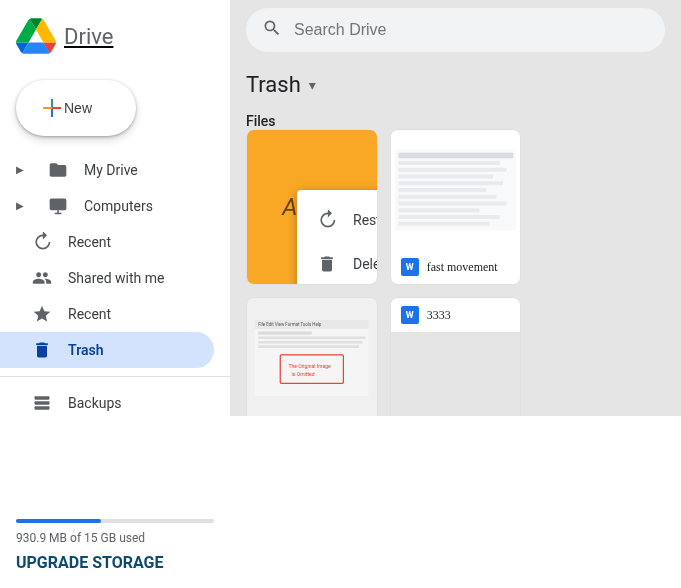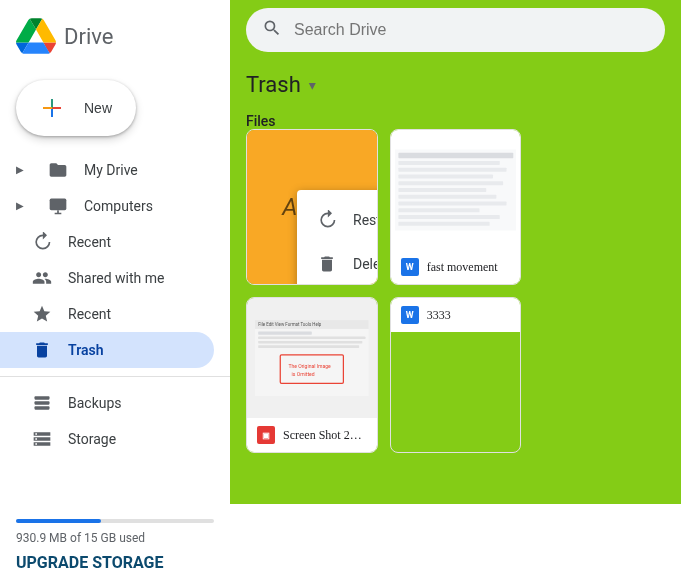--- a/index.html
+++ b/index.html
@@ -14,37 +14,38 @@
       display: flex;
       flex-direction: column;
       padding-top: 8px;
     }
 
     .sidebar-header {
       display: flex;
       align-items: center;
       padding: 8px 16px 16px 16px;
       gap: 8px;
+      text-decoration: underline;
     }
 
     .drive-logo {
       width: 40px;
       height: 40px;
     }
 
     .drive-title {
       font-size: 22px;
       color: #5f6368;
       font-weight: 400;
     }
 
     .new-button {
       display: flex;
       align-items: center;
-      gap: 20px;
+      gap: 0;
       margin: 8px 16px 16px 16px;
       padding: 16px 24px;
       border-radius: 50px;
       background: #fff;
       box-shadow: 0 1px 3px rgba(0,0,0,0.3), 0 4px 8px rgba(0,0,0,0.15);
       cursor: pointer;
       border: none;
       font-size: 14px;
       font-weight: 500;
       color: #3c4043;
@@ -127,22 +128,22 @@
       font-weight: 700;
       cursor: pointer;
       text-decoration: none;
     }
 
     
     .main {
       flex: 1;
       display: flex;
       flex-direction: column;
-      background: #84cc16;
-      height: 504px;
+      background: #e5e5e5;
+      height: 416px;
       overflow: hidden;
     }
 
     .top-bar {
       display: flex;
       align-items: center;
       padding: 8px 16px;
       gap: 16px;
     }
 
@@ -404,28 +405,20 @@
     <span class="nav-icon" style="margin-left:16px;">
       <svg width="20" height="20" viewBox="0 0 24 24" fill="none">
           <rect x="3" y="4" width="18" height="4" rx="1" fill="#5f6368"></rect>
           <rect x="3" y="10" width="18" height="4" rx="1" fill="#5f6368"></rect>
           <rect x="3" y="16" width="18" height="4" rx="1" fill="#5f6368"></rect>
         </svg>
     </span>
     <span>Backups</span>
   </div>
 
-  <div class="nav-item">
-    <span class="nav-icon" style="margin-left:16px;">
-      <svg width="20" height="20" viewBox="0 0 24 24" fill="none">
-          <path d="M2 20h20v-4H2v4zm2-3h2v2H4v-2zM2 4v4h20V4H2zm4 3H4V5h2v2zm-4 7h20v-4H2v4zm2-3h2v2H4v-2z" fill="#5f6368"></path>
-        </svg>
-    </span>
-    <span>Storage</span>
-  </div>
 
   <div class="storage-section">
     <div class="storage-bar-bg">
       <div class="storage-bar-fill"></div>
     </div>
     <div class="storage-info">930.9 MB of 15 GB used</div>
     <a class="upgrade-link">UPGRADE STORAGE</a>
   </div>
 </div>
 

